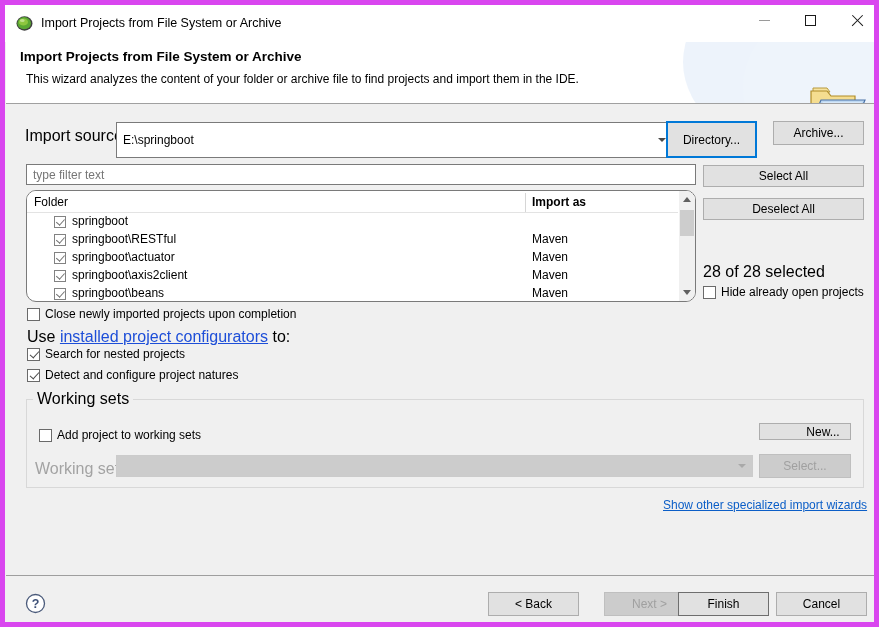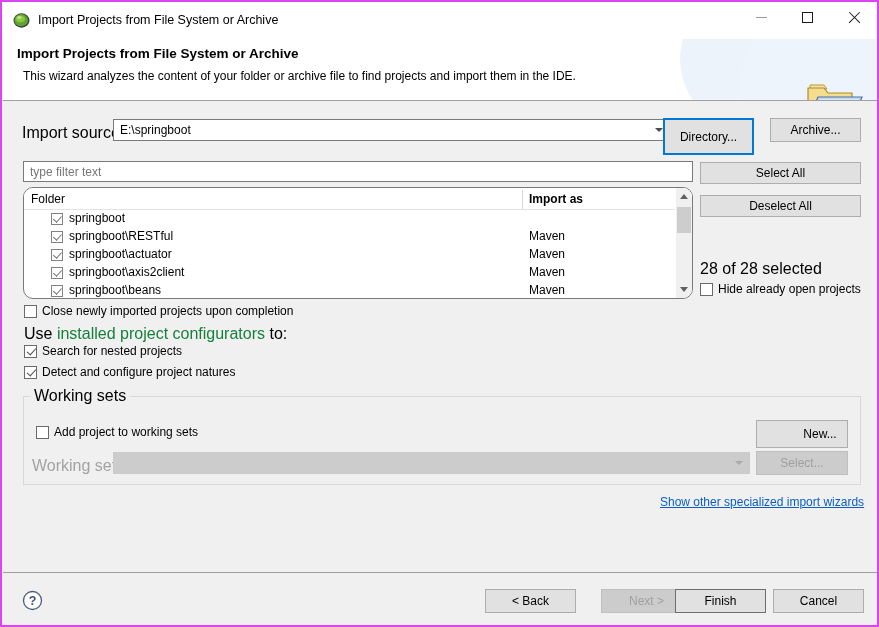--- a/index.html
+++ b/index.html
@@ -14,21 +14,21 @@
     color: #000000;
     -webkit-font-smoothing: antialiased;
   }
 
   
   .window {
     position: relative;
     width: 879px;
     height: 627px;
     box-sizing: border-box;
-    border: 2px solid #d946ef;
+    border: 5px solid #d946ef;
     background: #f0f0f0;
     overflow: hidden;
   }
 
   
   .titlebar {
     position: absolute;
     left: 0; top: 0;
     width: 879px;
     height: 37px;
@@ -393,21 +393,22 @@
   
   .link {
     position: absolute;
     font-size: 12px;
     color: #0b5ec7;
     text-decoration: underline;
     white-space: nowrap;
     cursor: pointer;
   }
   .inline-link {
-    color: #15803d;
+    color: #1d4ed8;
+    text-decoration: underline;
     cursor: pointer;
   }
 
   
   .footer {
     position: absolute;
     left: 1px; top: 570px;
     width: 877px;
     height: 56px;
     background: #f0f0f0;
@@ -459,21 +460,21 @@
         <path d="M14 18 L58 18 L46 46 L2 46 Z" fill="#bfd9f2" stroke="#4a72a8" stroke-width="1.2"></path>
         <path d="M16 20 L55 20 L45 43 L5 43 Z" fill="#d7e8f9"></path>
       </svg>
     </div>
   </div>
 
   <div class="body-area">
 
     <div class="lbl" style="left:19px; top:23px;">Import source:</div>
 
-    <div class="combo" style="left:110px; top:18px; width:557px; height:22px;">
+    <div class="combo" style="left:110px; top:18px; width:557px; height:36px;">
       <span class="val">E:\springboot</span>
       <span class="arrow">
           <i class="chev"></i>
         </span>
     </div>
 
     <div class="btn focused" style="left:660px; top:17px; width:91px; height:37px;">Directory...</div>
     <div class="btn" style="left:767px; top:17px; width:91px; height:24px;">Archive...</div>
 
     <div class="textinput" style="left:20px; top:60px; width:670px; height:21px;">
@@ -557,21 +558,21 @@
     </div>
 
     <div class="group" style="left:20px; top:295px; width:838px; height:89px;"></div>
     <div class="group-title" style="left:27px; top:295px; transform:translateY(-50%);">Working sets</div>
 
     <div class="cbrow" style="left:33px; top:324px;">
       <span class="cbox"></span>
       <span>Add project to working sets</span>
     </div>
 
-    <div class="btn" style="left:753px; top:319px; width:92px; height:28px;padding-left:36px;">New...</div>
+    <div class="btn" style="left:753px; top:319px; width:92px; height:17px;padding-left:36px;">New...</div>
 
     <div class="lbl disabled" style="left:29px; top:356px;">Working sets:</div>
 
     <div class="combo disabled" style="left:110px; top:351px; width:637px; height:22px;">
       <span class="val"></span>
       <span class="arrow">
           <i class="chev"></i>
         </span>
     </div>
 

